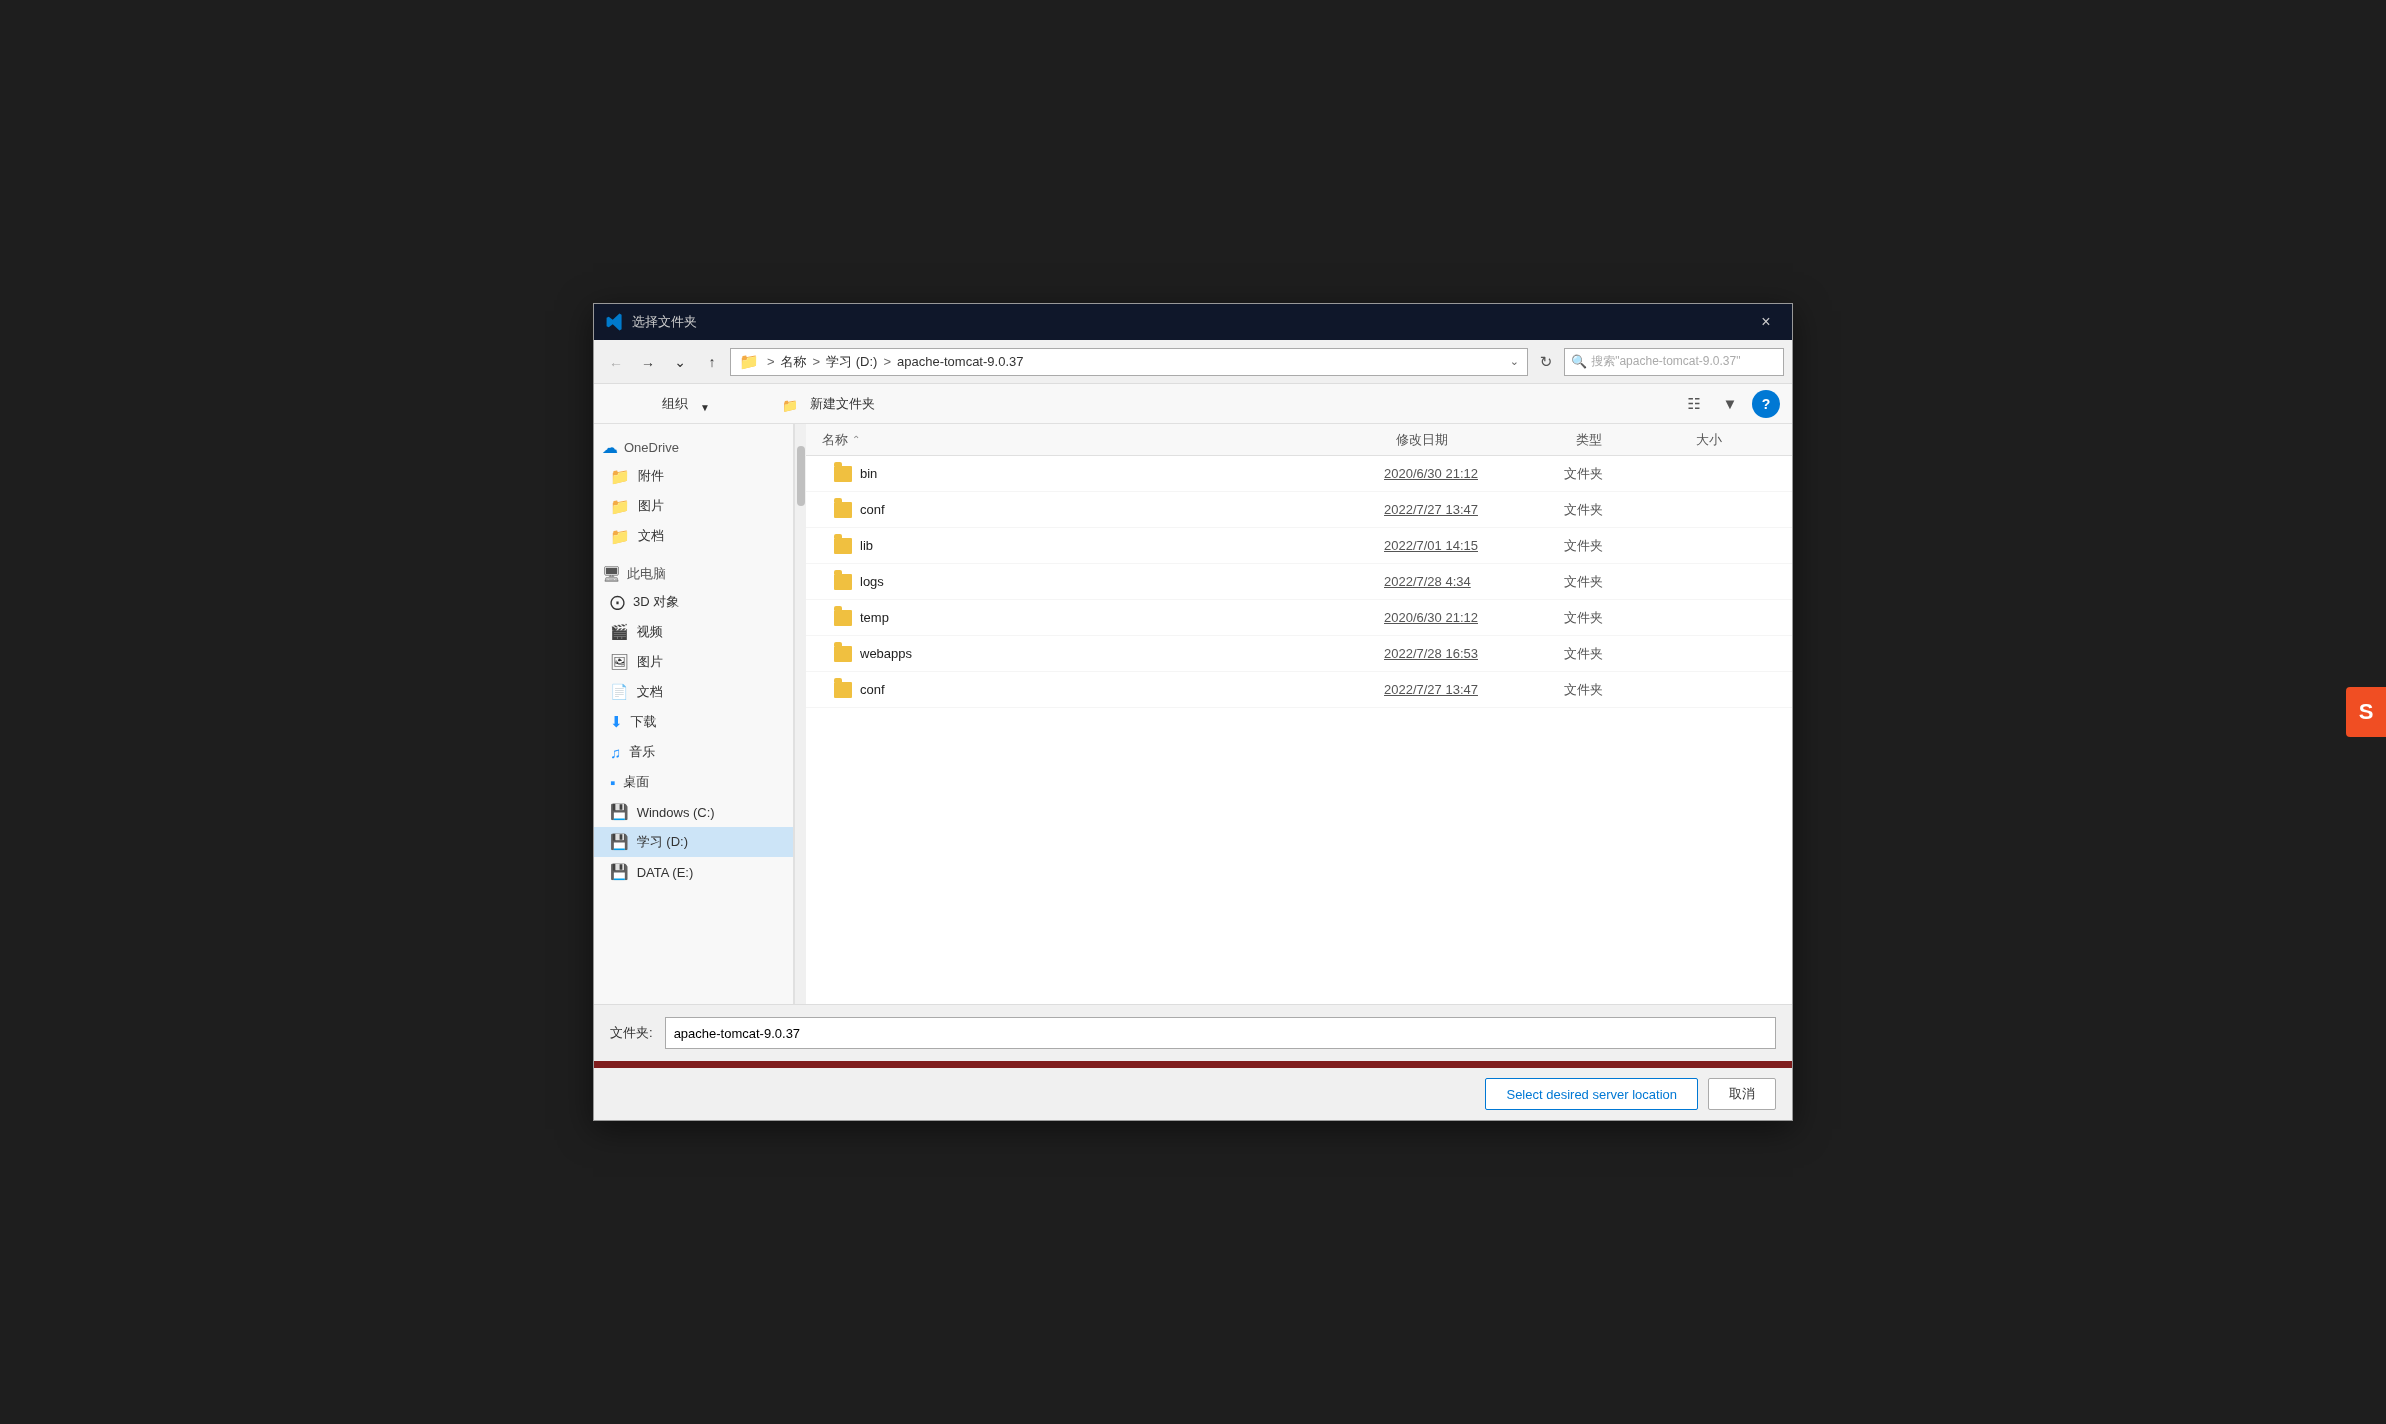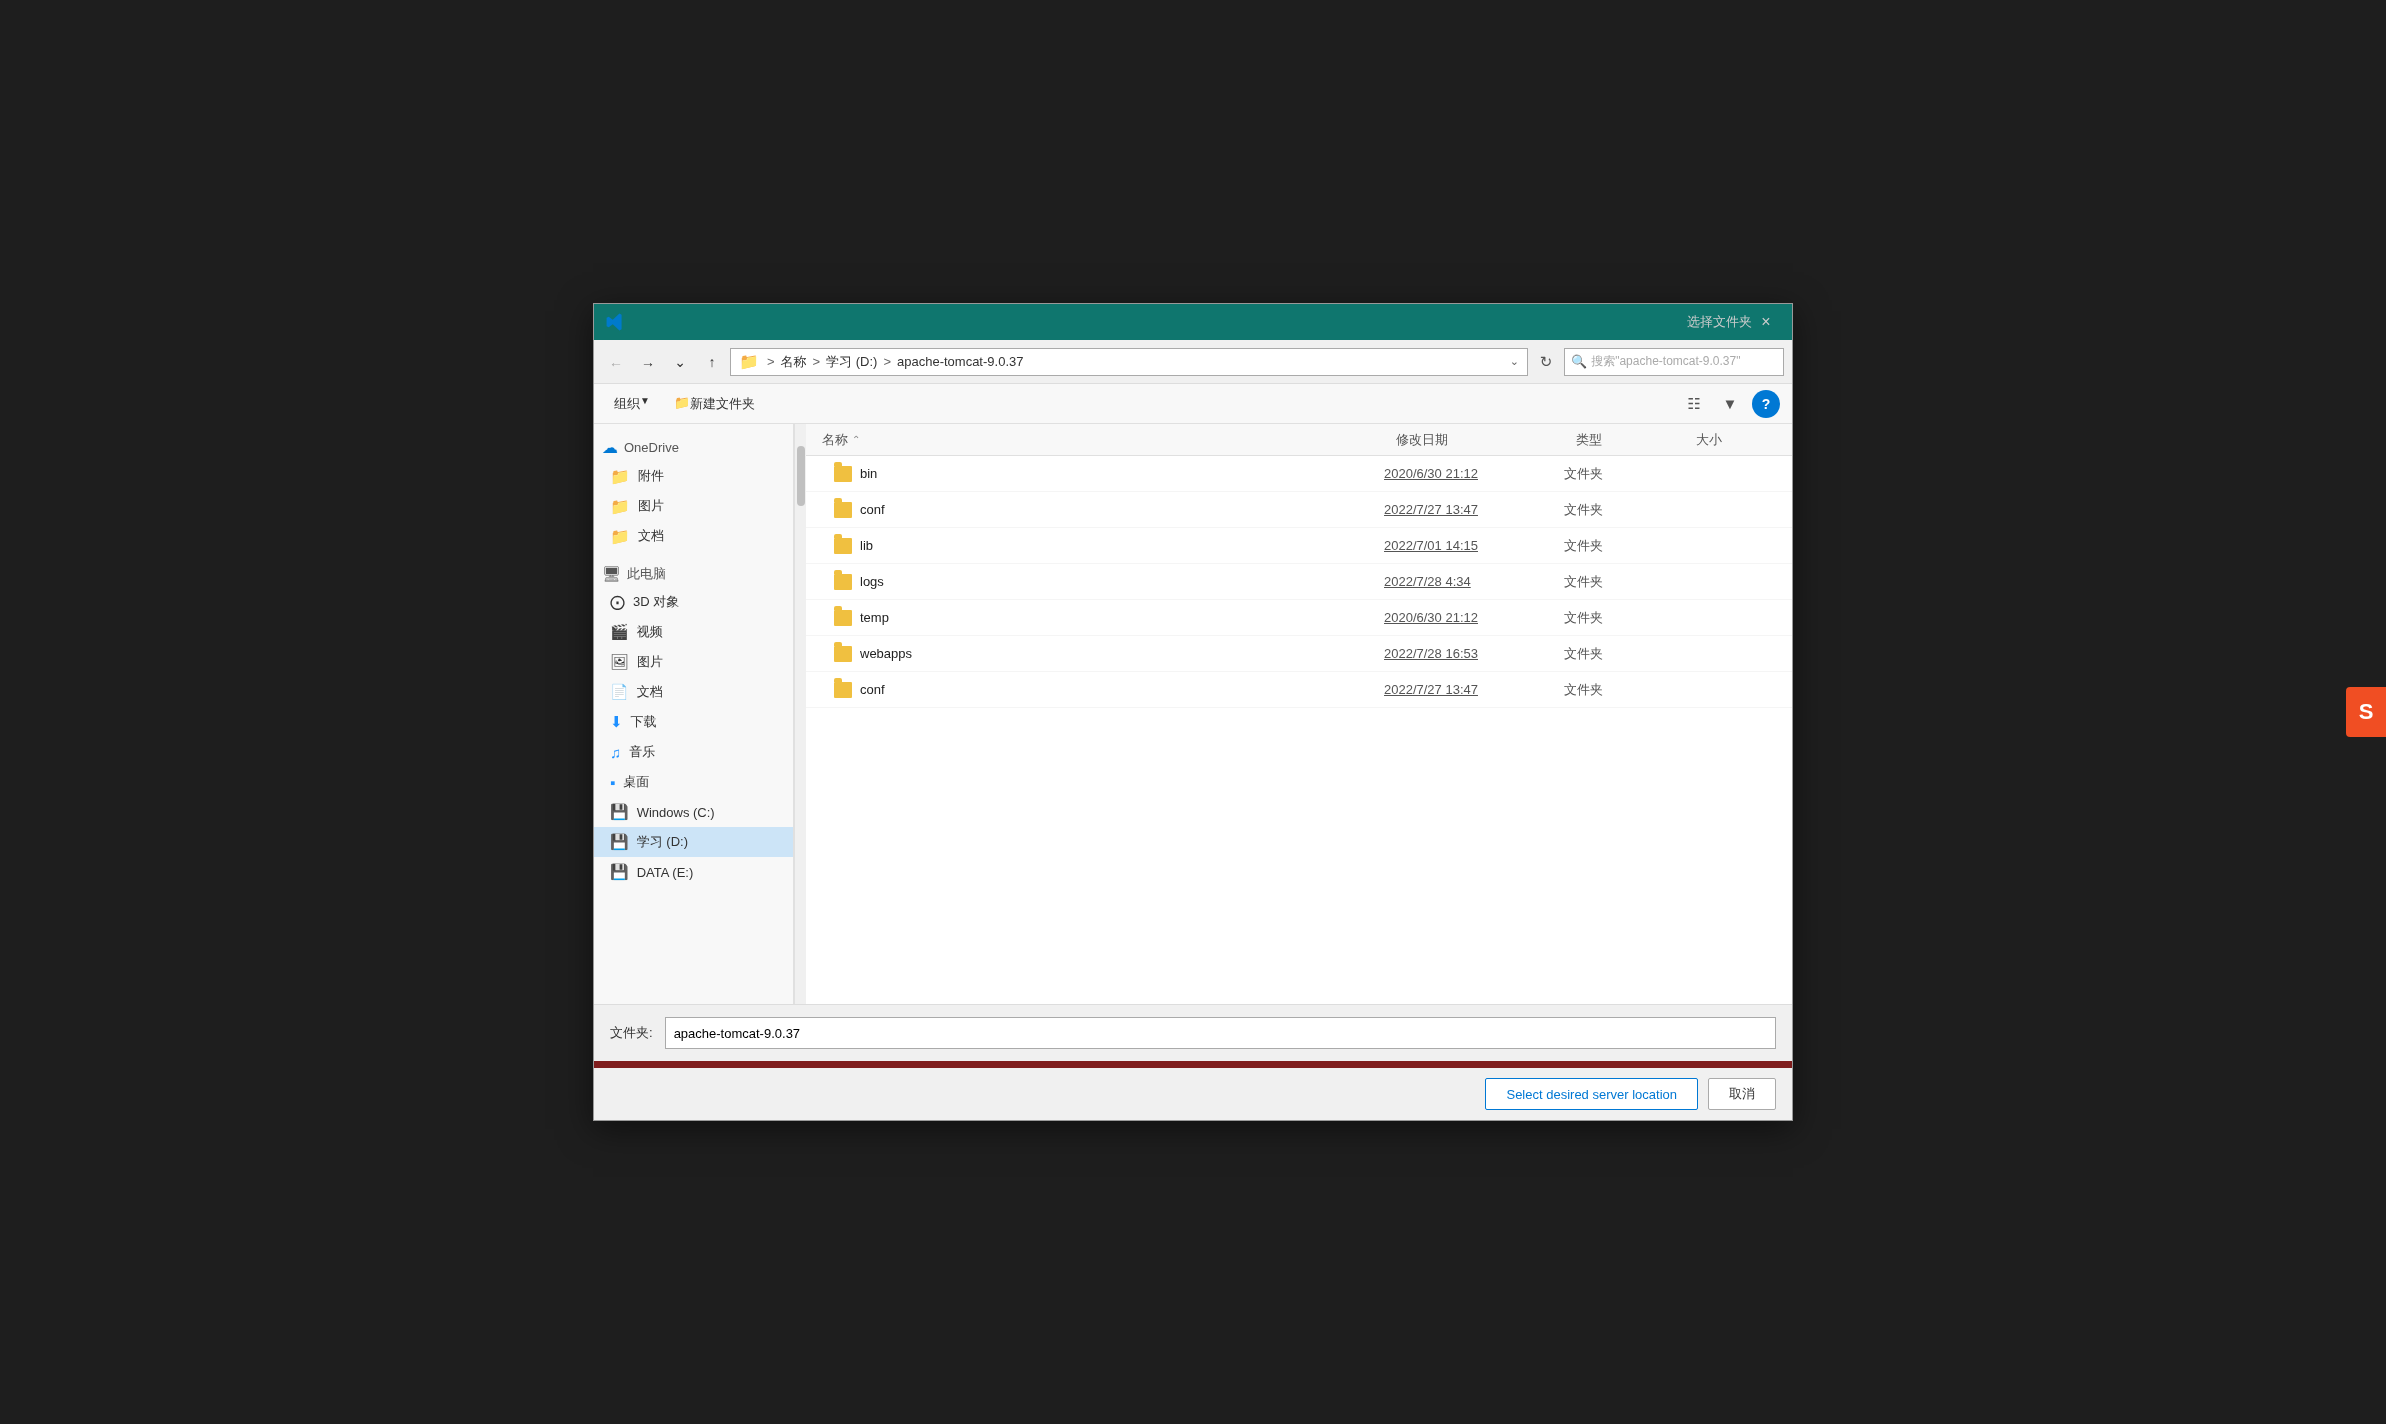--- a/index.html
+++ b/index.html
@@ -14,28 +14,27 @@
     .dialog {
       width: 1200px;
       background: #ffffff;
       border: 1px solid #999;
       box-shadow: 0 8px 32px rgba(0,0,0,0.5);
       display: flex;
       flex-direction: column;
     }
     
     .title-bar {
-      background: #0f766e;
+      background: #0f172a;
       color: #cccccc;
       display: flex;
       align-items: center;
       padding: 0 12px;
       height: 36px;
       user-select: none;
-      text-align: right;
     }
     .title-bar .vscode-icon {
       width: 18px;
       height: 18px;
       margin-right: 8px;
       flex-shrink: 0;
     }
     .title-bar .title-text {
       font-size: 13px;
       flex: 1;
@@ -134,29 +133,30 @@
       background: #f8f8f8;
       border-bottom: 1px solid #e0e0e0;
       display: flex;
       align-items: center;
       padding: 4px 12px;
       height: 40px;
       gap: 8px;
     }
     .action-toolbar .action-btn {
       display: flex;
-      align-items: flex-start;
-      gap: 0;
+      align-items: flex-end;
+      gap: 12px;
       font-size: 13px;
       color: #333;
       cursor: pointer;
       padding: 4px 8px;
       border: none;
       background: transparent;
       border-radius: 2px;
+      margin-left: 48px;
     }
     .action-toolbar .spacer { flex: 1; }
     .view-btn {
       width: 28px;
       height: 28px;
       display: flex;
       align-items: center;
       justify-content: center;
       cursor: pointer;
       font-size: 15px;

